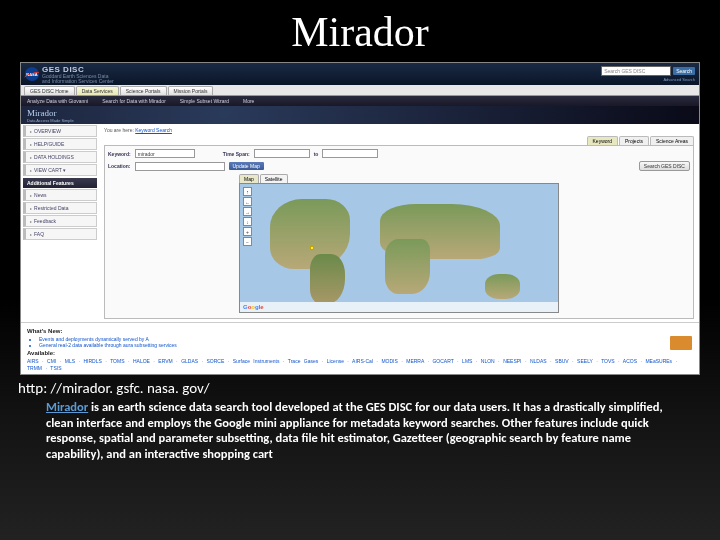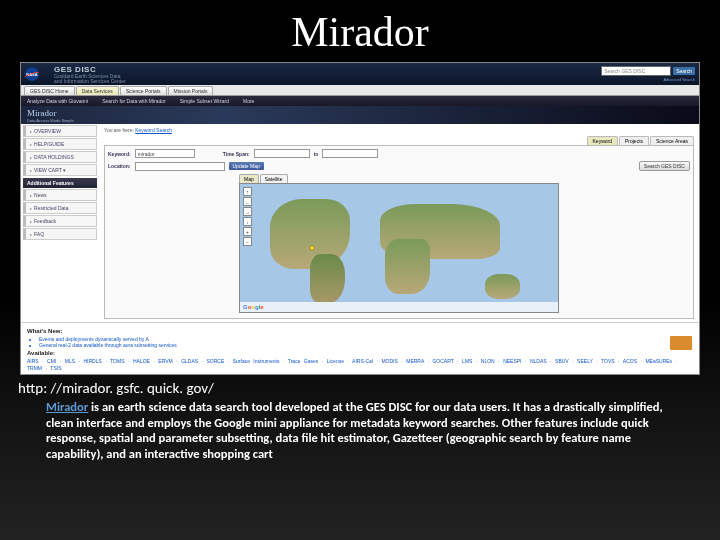--- a/index.html
+++ b/index.html
@@ -2,21 +2,21 @@
 <html><head>
 <meta charset="utf-8">
 <style>
   * { box-sizing: border-box; margin: 0; padding: 0; }
   html, body { width: 720px; height: 540px; background: #000; font-family: Arial, sans-serif; overflow: hidden; }
   .slide { width: 720px; height: 540px; background: linear-gradient(180deg,#000 0%,#000 55%,#111 75%,#222 100%); position: relative; color: #fff; }
   .title { text-align: center; font-size: 42px; font-weight: 400; font-family: Georgia, 'Times New Roman', serif; padding: 8px 0 4px; }
   .screenshot { margin: 2px 20px 0 20px; background:#fff; color:#000; font-size:6px; border:1px solid #888; }
   
   .hdr { background: linear-gradient(180deg,#1a2a44 0%,#0a1528 100%); height:22px; display:flex; align-items:center; padding:0 4px; justify-content:space-between; }
-  .hdr-left { display:flex; align-items:center; gap:15px; }
+  .hdr-left { display:flex; align-items:center; gap:3px; }
   .nasa-logo { width:14px; height:14px; border-radius:50%; background:#0b3d91; position:relative; display:flex; align-items:center; justify-content:center; color:#fff; font-size:4px; font-weight:bold; }
   .nasa-logo::after { content:""; position:absolute; width:16px; height:4px; border-top:1px solid #fc3d21; border-radius:50%; transform:rotate(-18deg); top:6px; left:-1px; }
   .gesdisc { color:#c0cde0; font-weight:bold; font-size:8px; letter-spacing:0.5px; }
   .gesdisc-sub { color:#7a8aa6; font-size:5px; line-height:5px; }
   .hdr-right { display:flex; align-items:center; gap:2px; }
   .hdr-search { width:70px; height:10px; background:#fff; border:1px solid #666; font-size:5px; color:#888; padding:0 2px; display:flex; align-items:center; }
   .hdr-search-btn { background:#3a6ea5; color:#fff; font-size:5px; padding:1px 3px; border-radius:1px; }
   .hdr-adv { color:#7a9ac8; font-size:4px; text-align:right; margin-top:1px; }
   
   .navtabs { background:#e8e8e8; height:11px; display:flex; align-items:flex-end; padding:0 3px; border-bottom:1px solid #999; gap:1px; }
@@ -199,17 +199,17 @@
         <li>Events and deployments dynamically served by A</li>
         <li>General real-2 data available through aura subsetting services</li>
       </ul>
       <div class="mf-head">Available:</div>
       <div class="mf-avail">AIRS · CMI · MLS · HIRDLS · TOMS · HALOE · ERVM · GLDAS · SORCE · Surface Instruments · Trace Gases · License · AIRS-Cal · MODIS · MERRA · GOCART · LMS · NLON · NEESPI · NLDAS · SBUV · SEELY · TOVS · ACOS · MEaSUREs · TRMM · TSIS</div>
     </div>
   </div>
 
   <div class="pnnl"></div>
 
-  <div class="url">http: //mirador. gsfc. quick. gov/</div>
+  <div class="url">http: //mirador. gsfc. nasa. gov/</div>
   <div class="desc">
     <a>Mirador</a><span> is an earth science data search tool developed at the GES DISC for our data users. It has a drastically simplified, clean interface and employs the Google mini appliance for metadata keyword searches. Other features include quick response, spatial and parameter subsetting, data file hit estimator, Gazetteer (geographic search by feature name capability), and an interactive shopping cart</span>
   </div>
 </div>
 
 </body></html>

